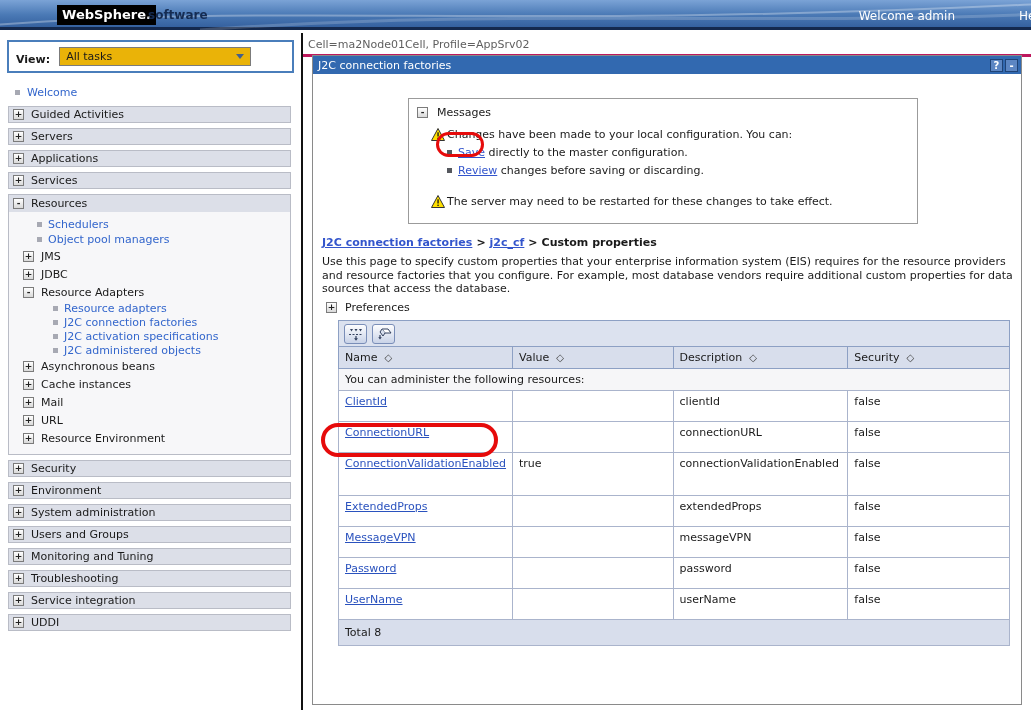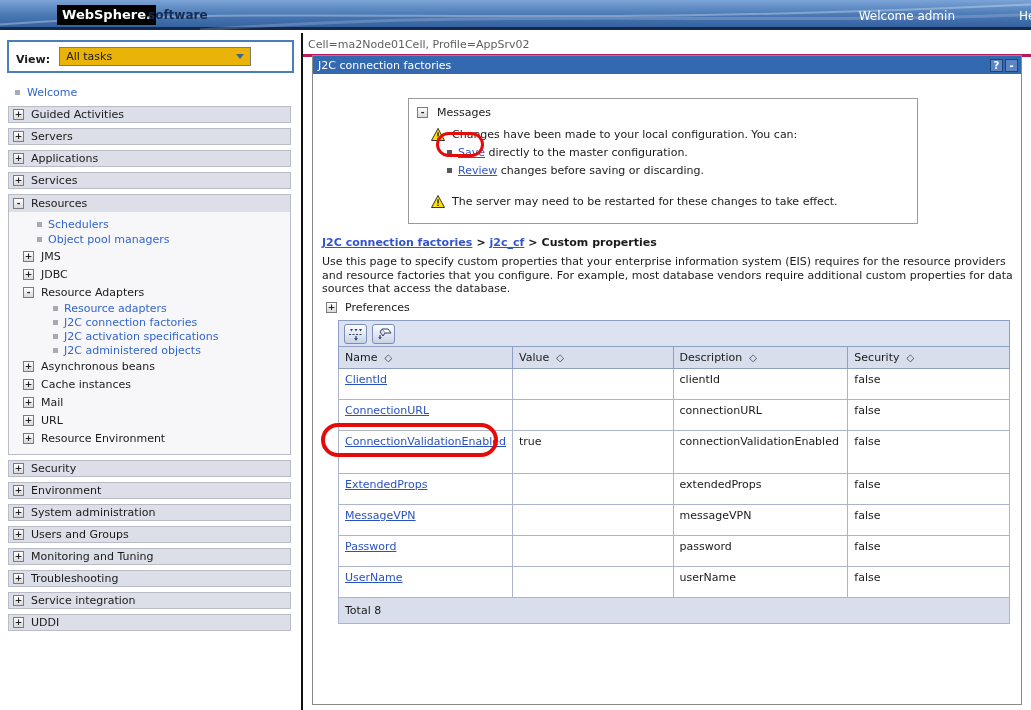--- a/index.html
+++ b/index.html
@@ -52,21 +52,21 @@
     padding:0 3px 0 5px; }
   #portlet-bar .title { flex:1; }
   .winbtn { width:13px; height:13px; background:#5c86c3; border:1px solid #1f4376; color:#fff;
     font-size:10px; font-weight:bold; line-height:11px; text-align:center; margin-left:2px; cursor:pointer; }
   #portlet-body { position:relative; width:100%; height:630px; background:#fff; }
 
   
   #messages { position:absolute; left:95px; top:24px; width:510px; border:1px solid #9b9b9b;
     padding:7px 8px 13px 8px; background:#fff; }
   .msg-head { display:flex; align-items:center; gap:9px; }
-  .msg-warn { display:flex; align-items:flex-start; gap:7px; margin:9px 0 2px 14px; }
+  .msg-warn { display:flex; align-items:flex-start; gap:2px; margin:9px 0 2px 14px; }
   .msg-item { display:flex; align-items:center; gap:6px; margin:5px 0 5px 30px; }
   .msg-item .bullet { background:#55585e; }
   .msg-warn.second { margin-top:18px; }
   .warn-ic { flex:0 0 auto; margin-top:0; }
   a.ulink { color:#3355cc; text-decoration:underline; cursor:pointer; }
 
   
   #breadcrumb { position:absolute; left:9px; top:162px; }
   #breadcrumb .bc-link { color:#3355cc; font-weight:bold; text-decoration:underline; cursor:pointer; }
   #breadcrumb .bc-sep { font-weight:bold; margin:0 4px; }
@@ -325,20 +325,23 @@
               <col style="width:175px">
               <col style="width:169px">
             </colgroup>
           <tbody>
               <tr>
             <th><span>Name</span><span class="sort">◇</span></th>
             <th><span>Value</span><span class="sort">◇</span></th>
             <th><span>Description</span><span class="sort">◇</span></th>
             <th><span>Security</span><span class="sort">◇</span></th>
           </tr>
+          <tr class="caption-row">
+            <td colspan="4">You can administer the following resources:</td>
+          </tr>
           <tr class="data-row">
             <td><a class="cell-link">ClientId</a></td>
             <td></td>
             <td>clientId</td>
             <td>false</td>
           </tr>
           <tr class="data-row">
             <td><a class="cell-link">ConnectionURL</a></td>
             <td></td>
             <td>connectionURL</td>

